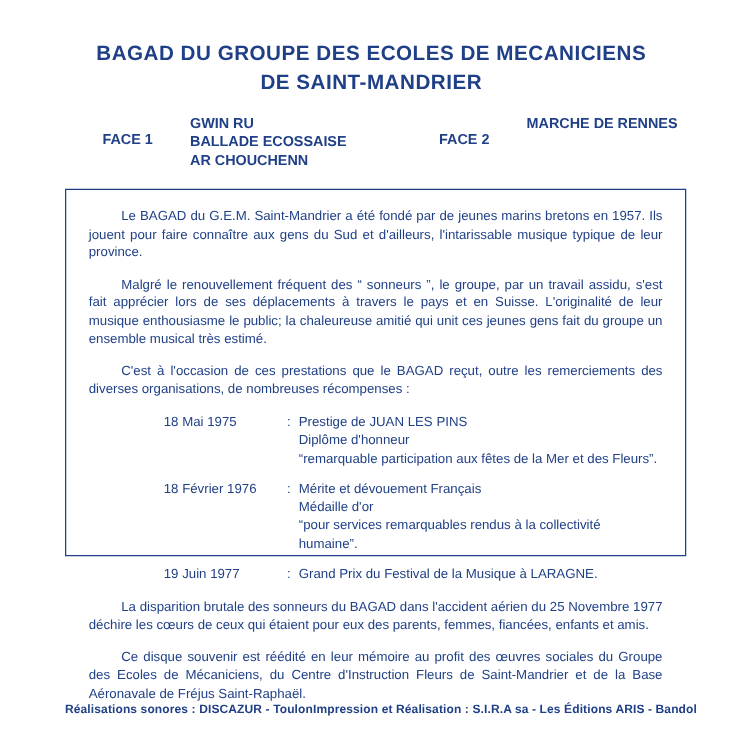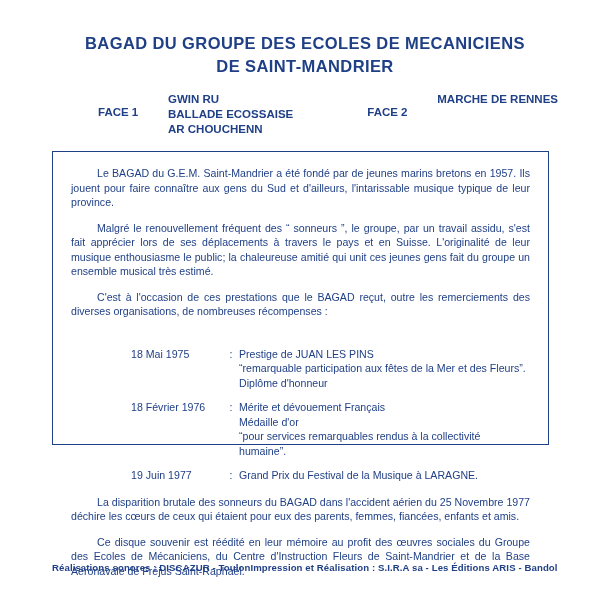--- a/index.html
+++ b/index.html
@@ -12,21 +12,21 @@
     background: #ffffff;
     font-family: "Liberation Sans", sans-serif;
     color: #1f3f86;
     overflow: hidden;
   }
   .sleeve {
     position: relative;
     width: 600px;
     height: 600px;
     box-sizing: border-box;
-    padding: 22px 26px 0 36px;
+    padding: 22px 26px 0 20px;
   }
   
   .title-block {
     text-align: center;
     margin-top: 12px;
   }
   .title-line1 {
     font-weight: bold;
     font-size: 16.5px;
     letter-spacing: 0.4px;
@@ -87,21 +87,21 @@
     line-height: 14.5px;
     text-align: justify;
     text-indent: 26px;
     margin-bottom: 11px;
   }
   .para.last {
     margin-bottom: 0;
   }
   
   .awards {
-    margin: 28px 0 12px 0;
+    margin: 12px 0 12px 0;
     padding-left: 60px;
   }
   .award-row {
     display: flex;
     margin-bottom: 10px;
     font-size: 10.6px;
     line-height: 14.5px;
   }
   .award-date {
     width: 92px;
@@ -172,22 +172,22 @@
     <div class="para">Malgré le renouvellement fréquent des “ sonneurs ”, le groupe, par un travail assidu, s'est fait apprécier lors de ses déplacements à travers le pays et en Suisse. L'originalité de leur musique enthousiasme le public; la chaleureuse amitié qui unit ces jeunes gens fait du groupe un ensemble musical très estimé.</div>
     <div class="para">C'est à l'occasion de ces prestations que le BAGAD reçut, outre les remerciements des diverses organisations, de nombreuses récompenses :</div>
 
     <div class="awards">
 
       <div class="award-row">
         <div class="award-date">18 Mai 1975</div>
         <div class="award-colon">:</div>
         <div class="award-body">
           <div>Prestige de JUAN LES PINS</div>
+          <div>Diplôme d'honneur</div>
           <div>“remarquable participation aux fêtes de la Mer et des Fleurs”.</div>
-          <div>Diplôme d'honneur</div>
         </div>
       </div>
 
       <div class="award-row">
         <div class="award-date">18 Février 1976</div>
         <div class="award-colon">:</div>
         <div class="award-body">
           <div>Mérite et dévouement Français</div>
           <div>Médaille d'or</div>
           <div>“pour services remarquables rendus à la collectivité humaine”.</div>

